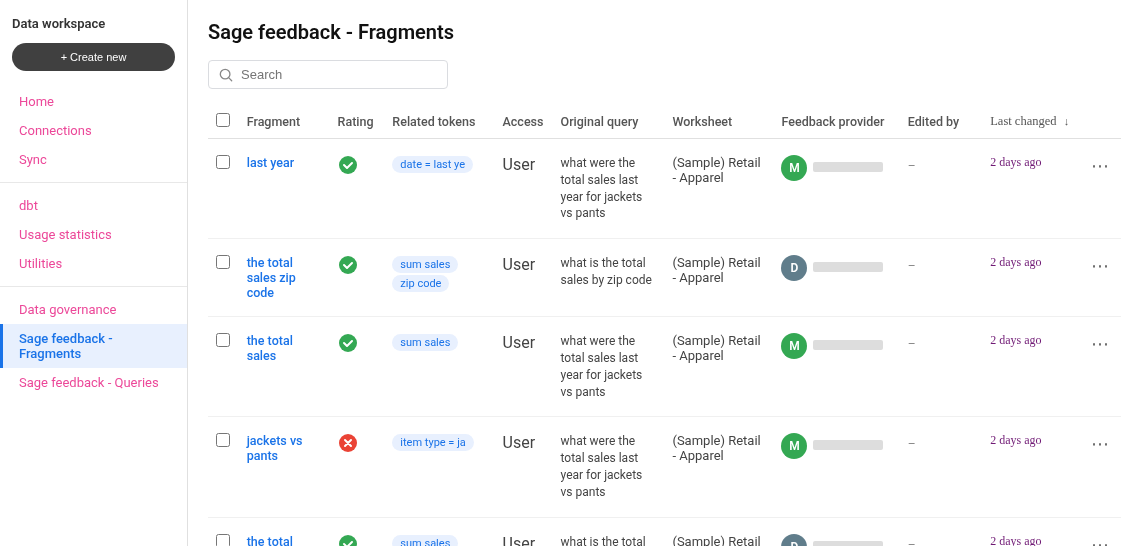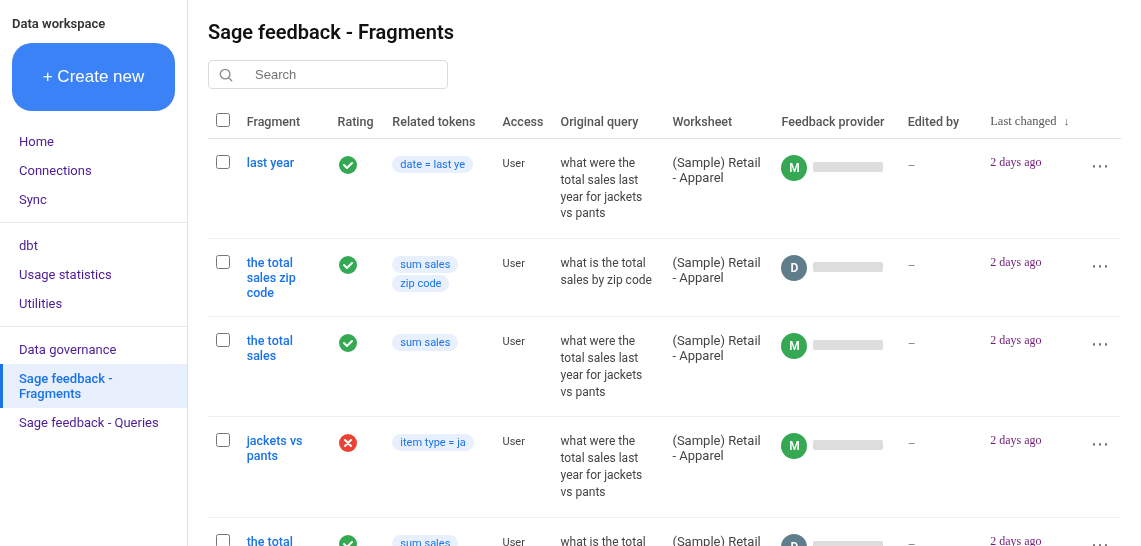--- a/index.html
+++ b/index.html
@@ -17,37 +17,37 @@
       height: 546px;
     }
     .sidebar-title {
       font-size: 13px;
       font-weight: 600;
       color: #333;
       padding: 0 16px 12px 12px;
     }
     .create-new-btn {
       margin: 0 12px 16px 12px;
-      background: #3b82f6;
+      background: #404040;
       color: #fff;
       border: none;
       border-radius: 20px;
-      padding: 24px 16px;
-      font-size: 17px;
+      padding: 8px 16px;
+      font-size: 11px;
       font-weight: 500;
       cursor: pointer;
       display: flex;
       align-items: center;
       gap: 6px;
       justify-content: center;
     }
     .sidebar-nav { display: flex; flex-direction: column; }
     .sidebar-nav-item {
       padding: 7px 16px;
-      color: #4c1d95;
+      color: #ec4899;
       cursor: pointer;
       font-size: 13px;
       border-left: 3px solid transparent;
     }
     .sidebar-nav-item.active {
       color: #1a73e8;
       background: #e8f0fe;
       border-left: 3px solid #1a73e8;
       font-weight: 500;
     }
@@ -82,21 +82,20 @@
       margin-bottom: 16px;
       gap: 8px;
     }
     .search-bar input {
       border: none;
       outline: none;
       font-size: 13px;
       color: #333;
       width: 100%;
       background: transparent;
-      margin-left: 14px;
     }
     .search-icon-svg { color: #888; flex-shrink: 0; }
 
     
     .table-container { overflow-y: auto; flex: 1; }
     table { width: 100%; border-collapse: collapse; font-size: 12.5px; }
     thead th {
       text-align: left;
       padding: 8px 8px;
       color: #555;
@@ -145,21 +144,21 @@
       display: inline-flex; align-items: center; justify-content: center;
       color: #fff; font-weight: 600; font-size: 12px; flex-shrink: 0;
     }
     .avatar-green { background: #34a853; }
     .avatar-gray { background: #607d8b; }
 
     .provider-cell { display: flex; align-items: flex-start; gap: 6px; }
     .provider-name-bar { width: 70px; height: 10px; background: #ddd; border-radius: 2px; margin-top: 7px; }
     .edited-cell { display: flex; align-items: flex-start; gap: 4px; color: #888; font-size: 12px; margin-top: 4px; }
 
-    .access-text { color: #444; font-size: 11px; }
+    .access-text { color: #444; font-size: 16px; }
     .last-changed { color: #701a75; font-size: 12px; white-space: nowrap; }
 
     .actions-btn {
       background: none; border: none; cursor: pointer;
       color: #666; font-size: 18px; padding: 2px 4px; border-radius: 4px;
       display: flex; align-items: center; justify-content: center;
       line-height: 1;
     }
 
     .sort-arrow { margin-left: 4px; font-size: 11px; }

